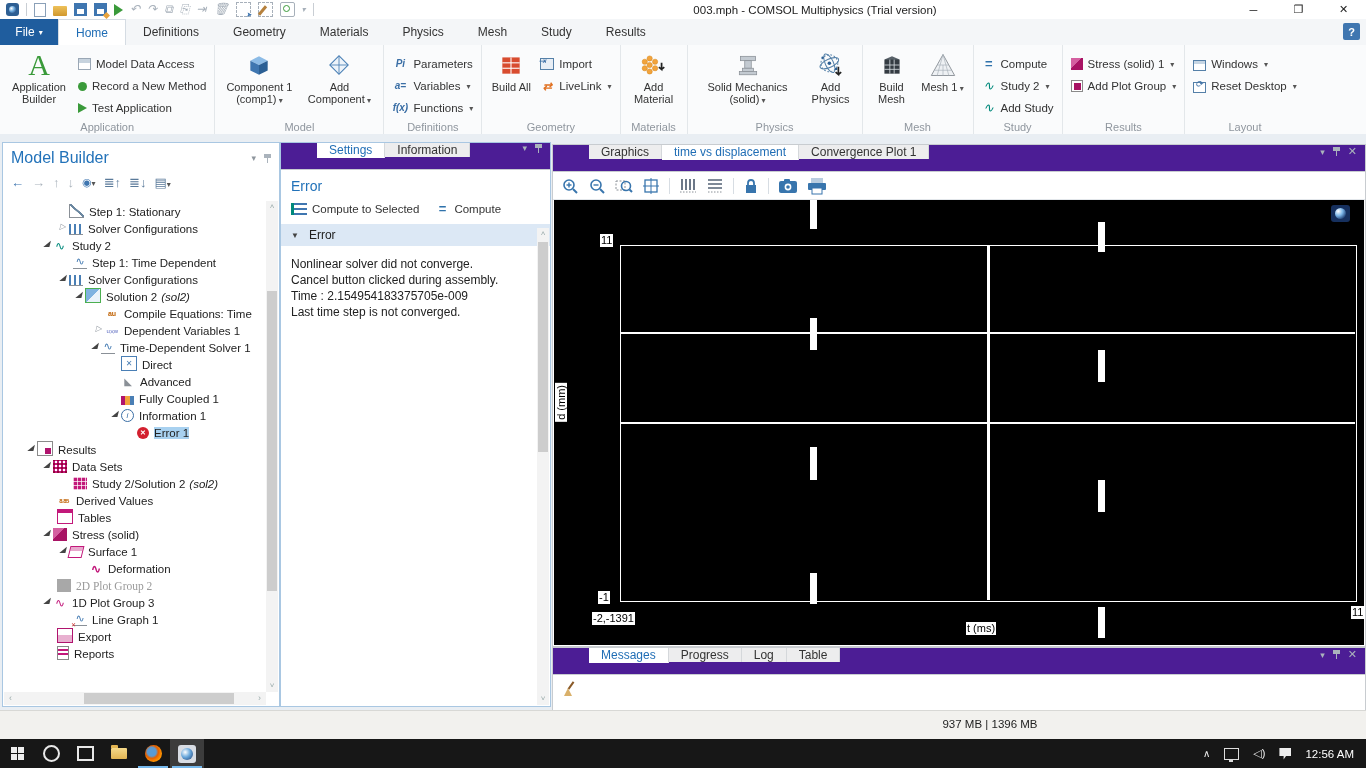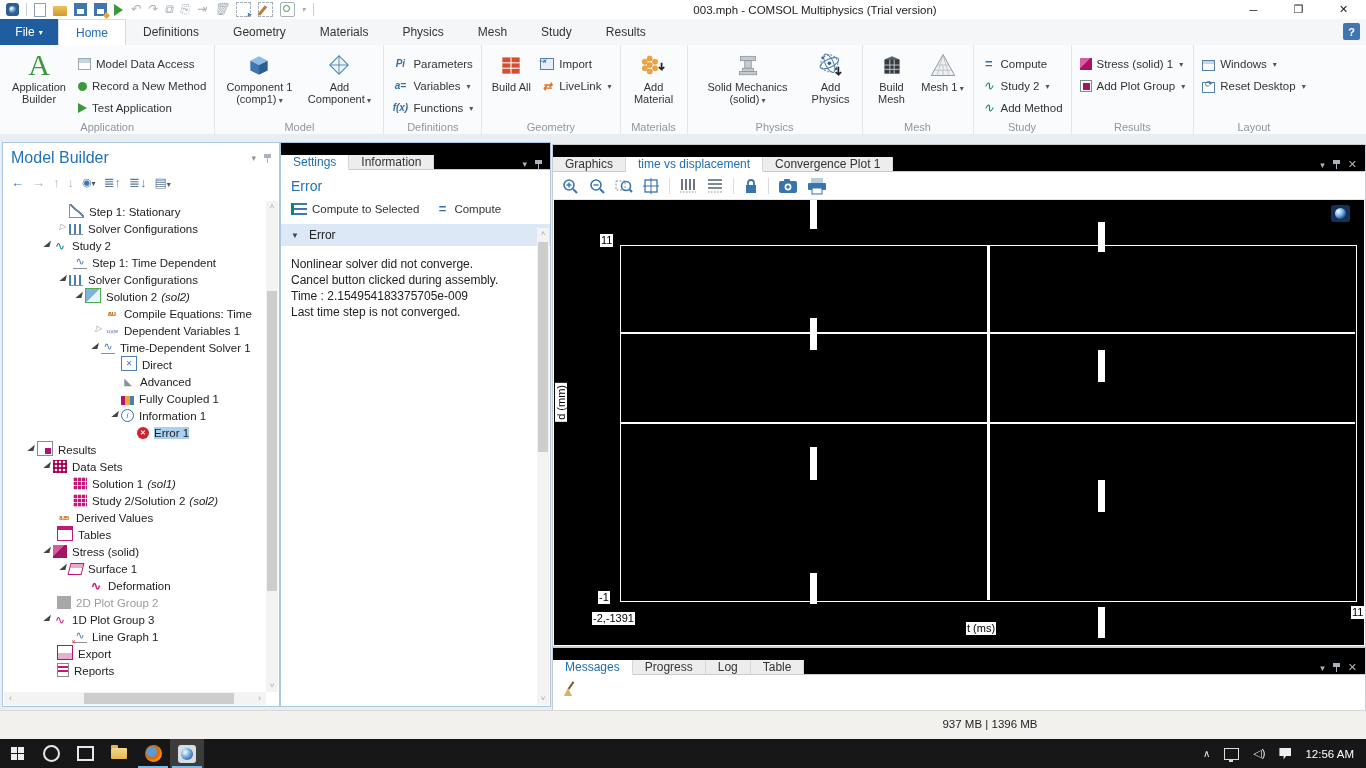--- a/index.html
+++ b/index.html
@@ -73,21 +73,21 @@
   .mbt{color:#aab3bc;}
   .mbt.blue{color:#3f76b0;}
   .mbt .dd2{font-size:8px;color:#555;}
   .tree{position:absolute;left:1px;top:58px;right:13px;bottom:14px;overflow:hidden;}
   .trow{display:flex;align-items:flex-end;height:17px;white-space:nowrap;font-size:11.5px;}
   .ar{width:13px;flex:0 0 auto;text-align:center;font-size:8px;line-height:17px;color:#8f969e;}
   .ar.e{color:#444;}
   .tic{width:14px;height:13px;flex:0 0 auto;margin-right:5px;position:relative;display:inline-flex;align-items:center;justify-content:center;font-style:normal;}
   .tl{color:#222;}
   .tl.sel{background:#a8d1f0;}
-  .tl.dis{color:#9a9a9a;}
+  .tl.dis{color:#9a9a9a;font-family:Liberation Serif, serif;}
   .sfx{font-style:italic;margin-left:4px;}
   .ti-stat{border-left:1px solid #8a9097;border-bottom:1px solid #8a9097;background:linear-gradient(to top right,transparent 44%,#6b87a0 45%,#6b87a0 55%,transparent 56%);}
   .ti-solver{background:repeating-linear-gradient(90deg,#4a7fb5 0 2px,transparent 2px 5px);height:10px;margin-top:3px;border-bottom:1px solid #8a9097;}
   .ti-study::after{content:"∿";color:#00897b;font-size:12px;}
   .ti-timedep{border-bottom:1px solid #8a9097;}
   .ti-timedep::after{content:"∿";color:#4a7fb5;font-size:11px;}
   .ti-solution{border:1px solid #4caf50;background:linear-gradient(135deg,#7fb2e0 0 50%,#eaf2fa 50%);}
   .ti-compile::after{content:"au";font-size:7px;font-weight:bold;color:#bf6000;}
   .ti-depvar::after{content:"u,v,w";font-size:6px;color:#5c6bc0;letter-spacing:-0.5px;}
   .ti-tdsolver{border-bottom:1px solid #8a9097;}
@@ -117,21 +117,21 @@
   .ti-export{border:1px solid #b0146e;background:linear-gradient(0deg,#e8b0d0 0 50%,#fff 50%);}
   .ti-reports{border:1px solid #888;background:linear-gradient(#fff 0 2px,#c2187a 2px 4px,#fff 4px 6px,#c2187a 6px 8px,#fff 8px);width:10px;height:12px;}
   
   .vscroll{position:absolute;right:1px;width:12px;background:#f3f3f3;}
   .vthumb{position:absolute;left:1px;width:10px;background:#cdcdcd;}
   .varr{position:absolute;left:0;width:12px;height:12px;color:#9aa;font-size:8px;text-align:center;line-height:12px;}
   .hscroll{position:absolute;left:1px;right:13px;bottom:1px;height:13px;background:#f3f3f3;}
   .hthumb{position:absolute;top:1px;height:11px;background:#cdcdcd;}
   .harr{position:absolute;top:0;width:13px;height:13px;color:#9aa;font-size:9px;text-align:center;line-height:13px;}
   
-  .ptabs{display:flex;align-items:flex-end;height:26px;border-bottom:1px solid #c8ccd0;background:#000000;}
+  .ptabs{display:flex;align-items:flex-start;height:26px;border-bottom:1px solid #c8ccd0;background:#4c1d95;padding-left:36px;}
   .ptab{padding:0 12px;display:flex;align-items:center;font-size:12px;color:#333;background:#ededee;border-right:1px solid #d5d8db;}
   .ptab.active{background:#fff;color:#1f6db5;border-bottom:1px solid #fff;margin-bottom:-1px;}
   .ptab-icons{margin-left:auto;display:flex;align-items:center;gap:8px;padding-right:8px;color:#aab3bc;font-size:9px;}
   .pin{display:inline-block;width:7px;height:9px;position:relative;}
   .pin::before{content:"";position:absolute;left:0;top:0;width:7px;height:4px;background:#aab3bc;}
   .pin::after{content:"";position:absolute;left:3px;top:4px;width:1px;height:5px;background:#aab3bc;}
   .set-heading{color:#2272b9;font-size:14px;padding:8px 0 2px 10px;}
   .set-toolbar{display:flex;align-items:center;gap:16px;padding:4px 0 6px 10px;font-size:11.5px;color:#333;}
   .cts-icon{display:inline-block;width:13px;height:12px;background:repeating-linear-gradient(0deg,#3f76b0 0 2px,transparent 2px 5px);border-left:3px solid #00897b;}
   .sec-hdr{background:#dce8f5;height:22px;display:flex;align-items:center;gap:10px;padding-left:10px;font-size:12px;color:#222;}
@@ -417,21 +417,21 @@
         <div class="smallit">
             <i class="si si-eq">=</i>
             <span>Compute</span>
           </div>
         <div class="smallit dd">
             <i class="si si-squig">∿</i>
             <span>Study 2</span>
           </div>
         <div class="smallit">
             <i class="si si-squig">∿</i>
-            <span>Add Method</span>
+            <span>Add Study</span>
           </div>
       </div>
       <span class="glabel">Study</span>
     </div>
 
     <div class="rgroup">
       <div class="stack">
         <div class="smallit dd">
             <i class="si si-stress"></i>
             <span>Stress (solid) 1</span>
@@ -551,26 +551,20 @@
           </div>
         <div class="trow" style="padding-left:20px">
             <i class="ar e">◢</i>
             <i class="tic ti-results"></i>
             <span class="tl">Results</span>
           </div>
         <div class="trow" style="padding-left:36px">
             <i class="ar e">◢</i>
             <i class="tic ti-datasets"></i>
             <span class="tl">Data Sets</span>
-          </div>
-        <div class="trow" style="padding-left:56px">
-            <i class="ar"></i>
-            <i class="tic ti-solcube"></i>
-            <span class="tl">Solution 1</span>
-            <span class="sfx">(sol1)</span>
           </div>
         <div class="trow" style="padding-left:56px">
             <i class="ar"></i>
             <i class="tic ti-solcube"></i>
             <span class="tl">Study 2/Solution 2</span>
             <span class="sfx">(sol2)</span>
           </div>
         <div class="trow" style="padding-left:40px">
             <i class="ar"></i>
             <i class="tic ti-derived"></i>

